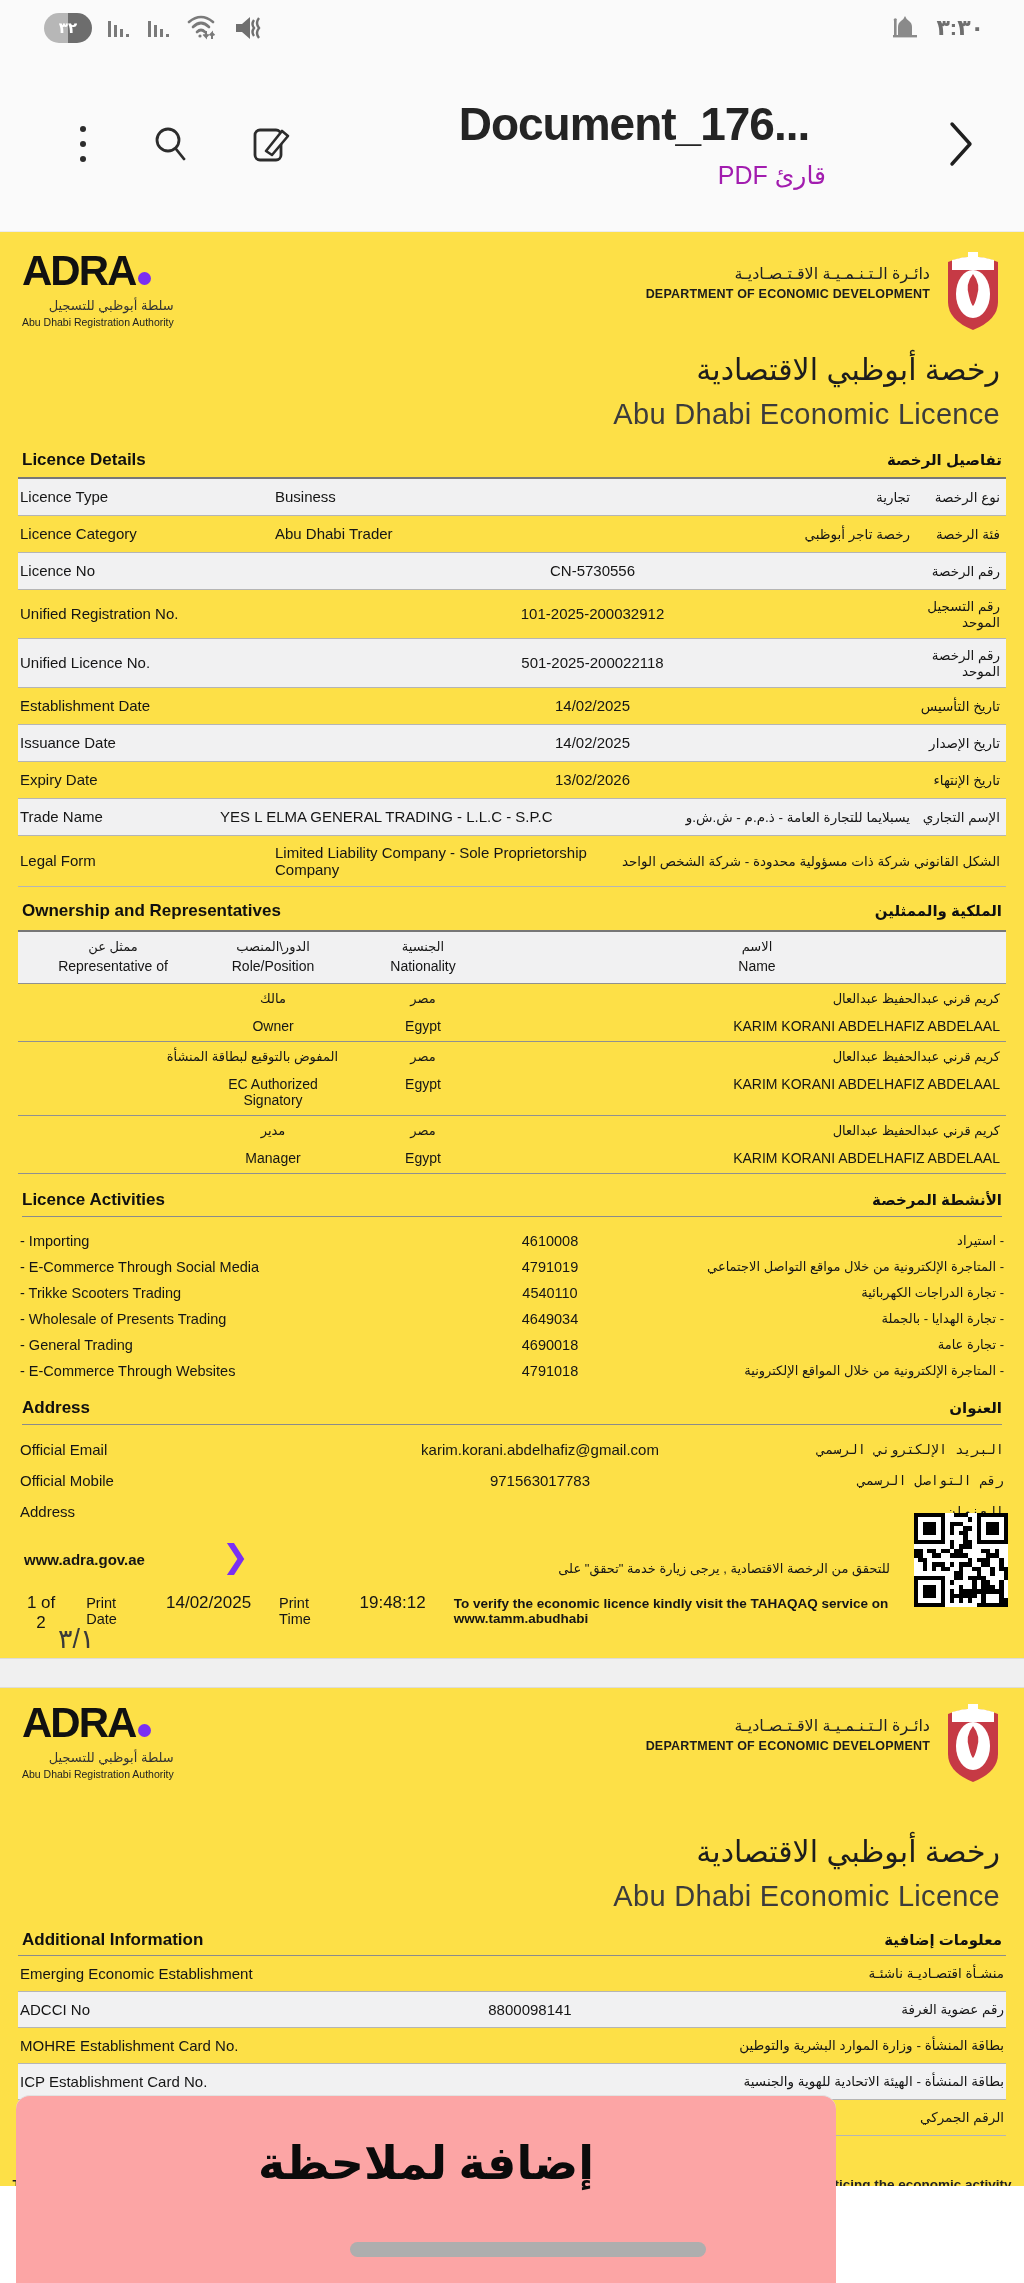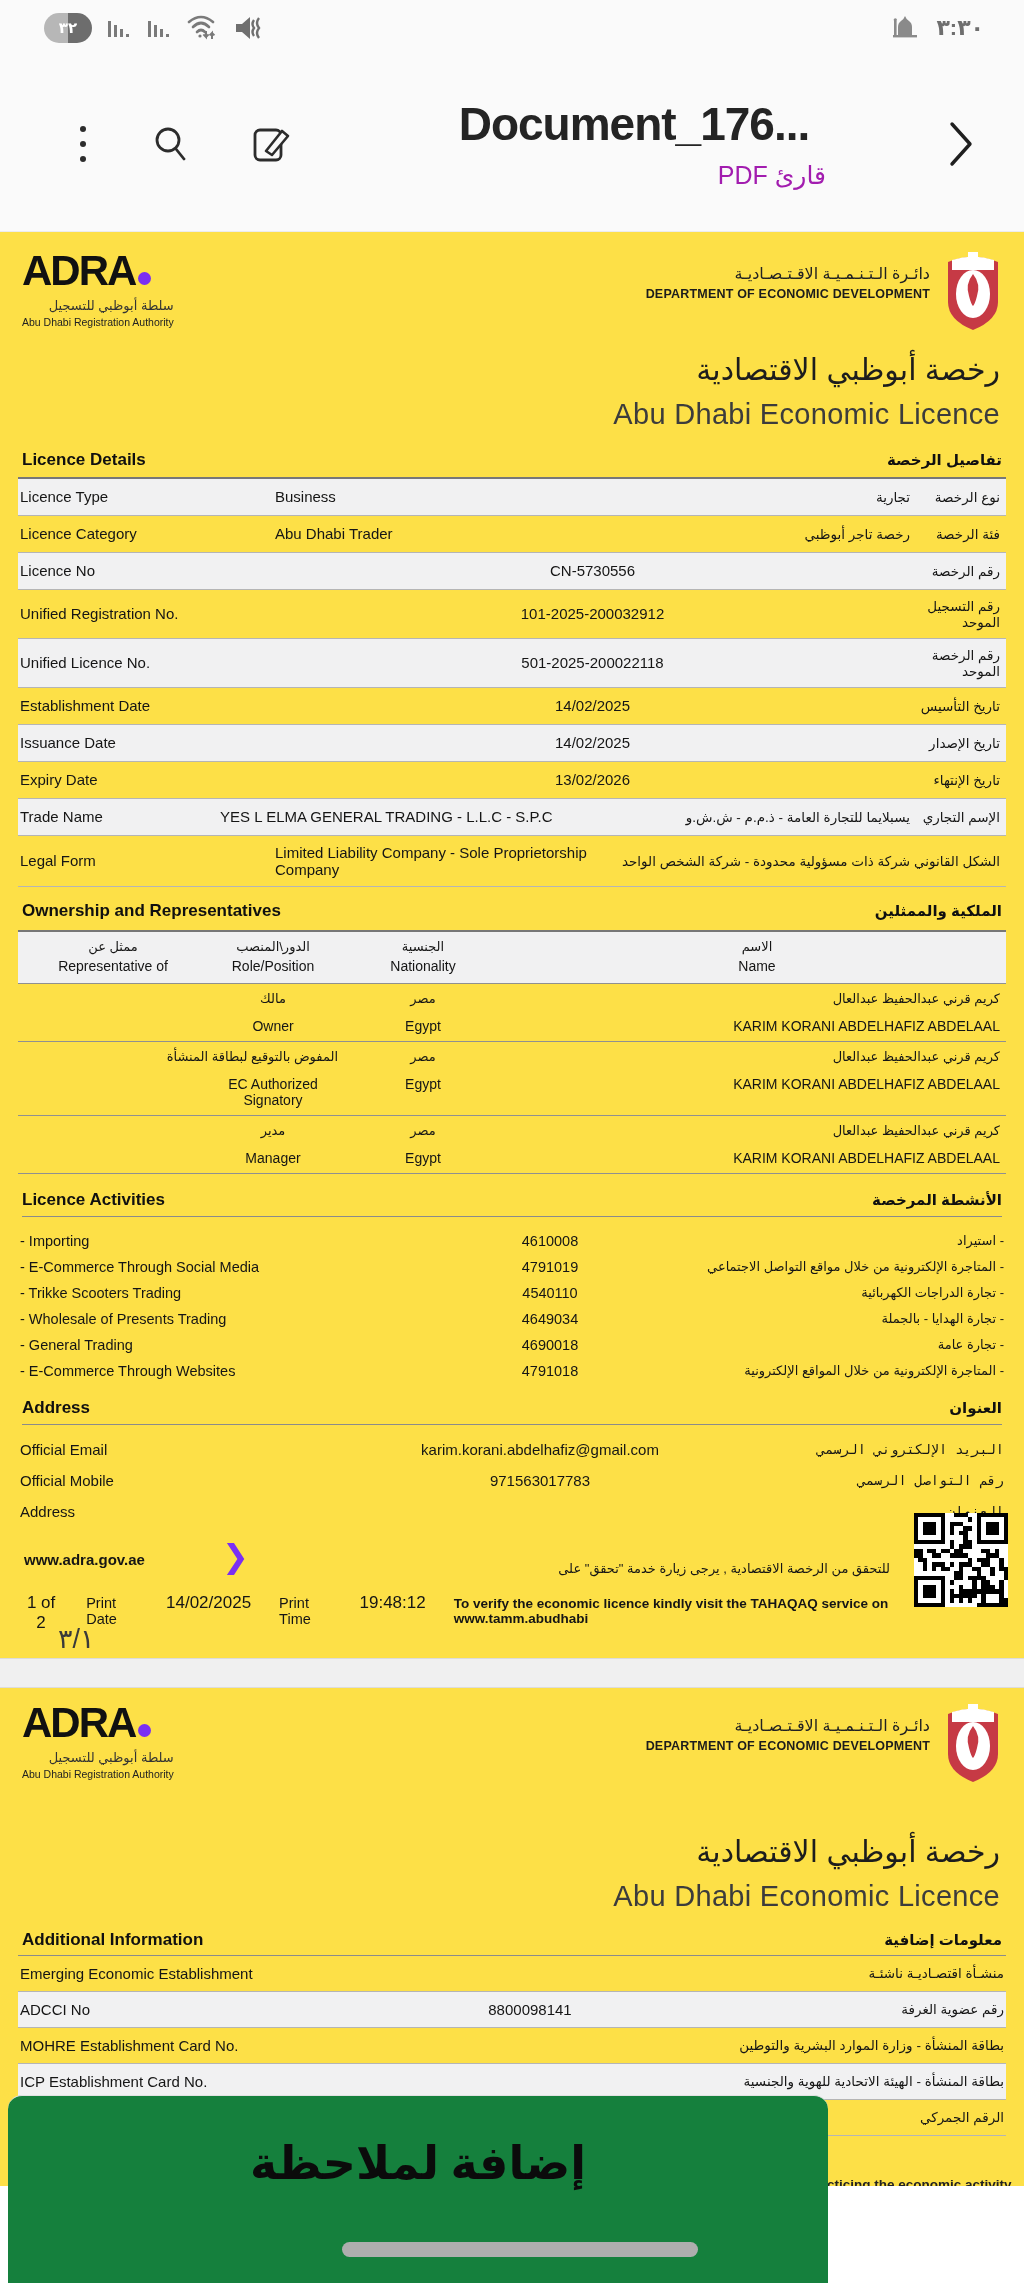--- a/index.html
+++ b/index.html
@@ -99,21 +99,21 @@
   .f-url{ position:absolute; left:10px; top:24px; font-size:15px; font-weight:bold; }
   .f-chev{ position:absolute; left:208px; top:10px; font-size:32px; font-weight:bold; color:#7b2ff2; }
   .f-verify-ar{ position:absolute; right:120px; top:34px; font-size:13px; }
   .f-info{ position:absolute; left:10px; top:66px; display:flex; align-items:baseline; gap:28px; width:890px; }
   .f-info .n{ font-size:17px;text-align:center; }
   .f-info .lbl{ font-size:14.5px; }
   .f-verify-en{ font-size:13.5px; font-weight:bold; }
   .f-page-ar{ position:absolute; left:44px; top:96px; font-size:27px; color:#3a3a3a; }
   .f-qr{ position:absolute; right:2px; top:-14px; width:94px; height:94px; }
   
-  .bottom-sheet{ position:absolute; left:8px; bottom:0; width:820px; height:188px; background:#15803d;
+  .bottom-sheet{ position:absolute; left:16px; bottom:0; width:820px; height:188px; background:#fca5a5;
     border-top:1px solid #e2e2e2; border-radius:14px 14px 0 0; }
   .sheet-note{ text-align:center; font-size:46px; font-weight:bold; margin-top:40px;
     font-family:"Liberation Serif","DejaVu Serif","DejaVu Sans",serif; color:#0b0b0b; }
   .home-bar{ position:absolute; left:334px; bottom:26px; width:356px; height:15px; border-radius:8px; background:#aeaeae; }
   .emblem{ flex-shrink:0; }
 </style>
 </head>
 <body>
 
 <div class="status-bar">

